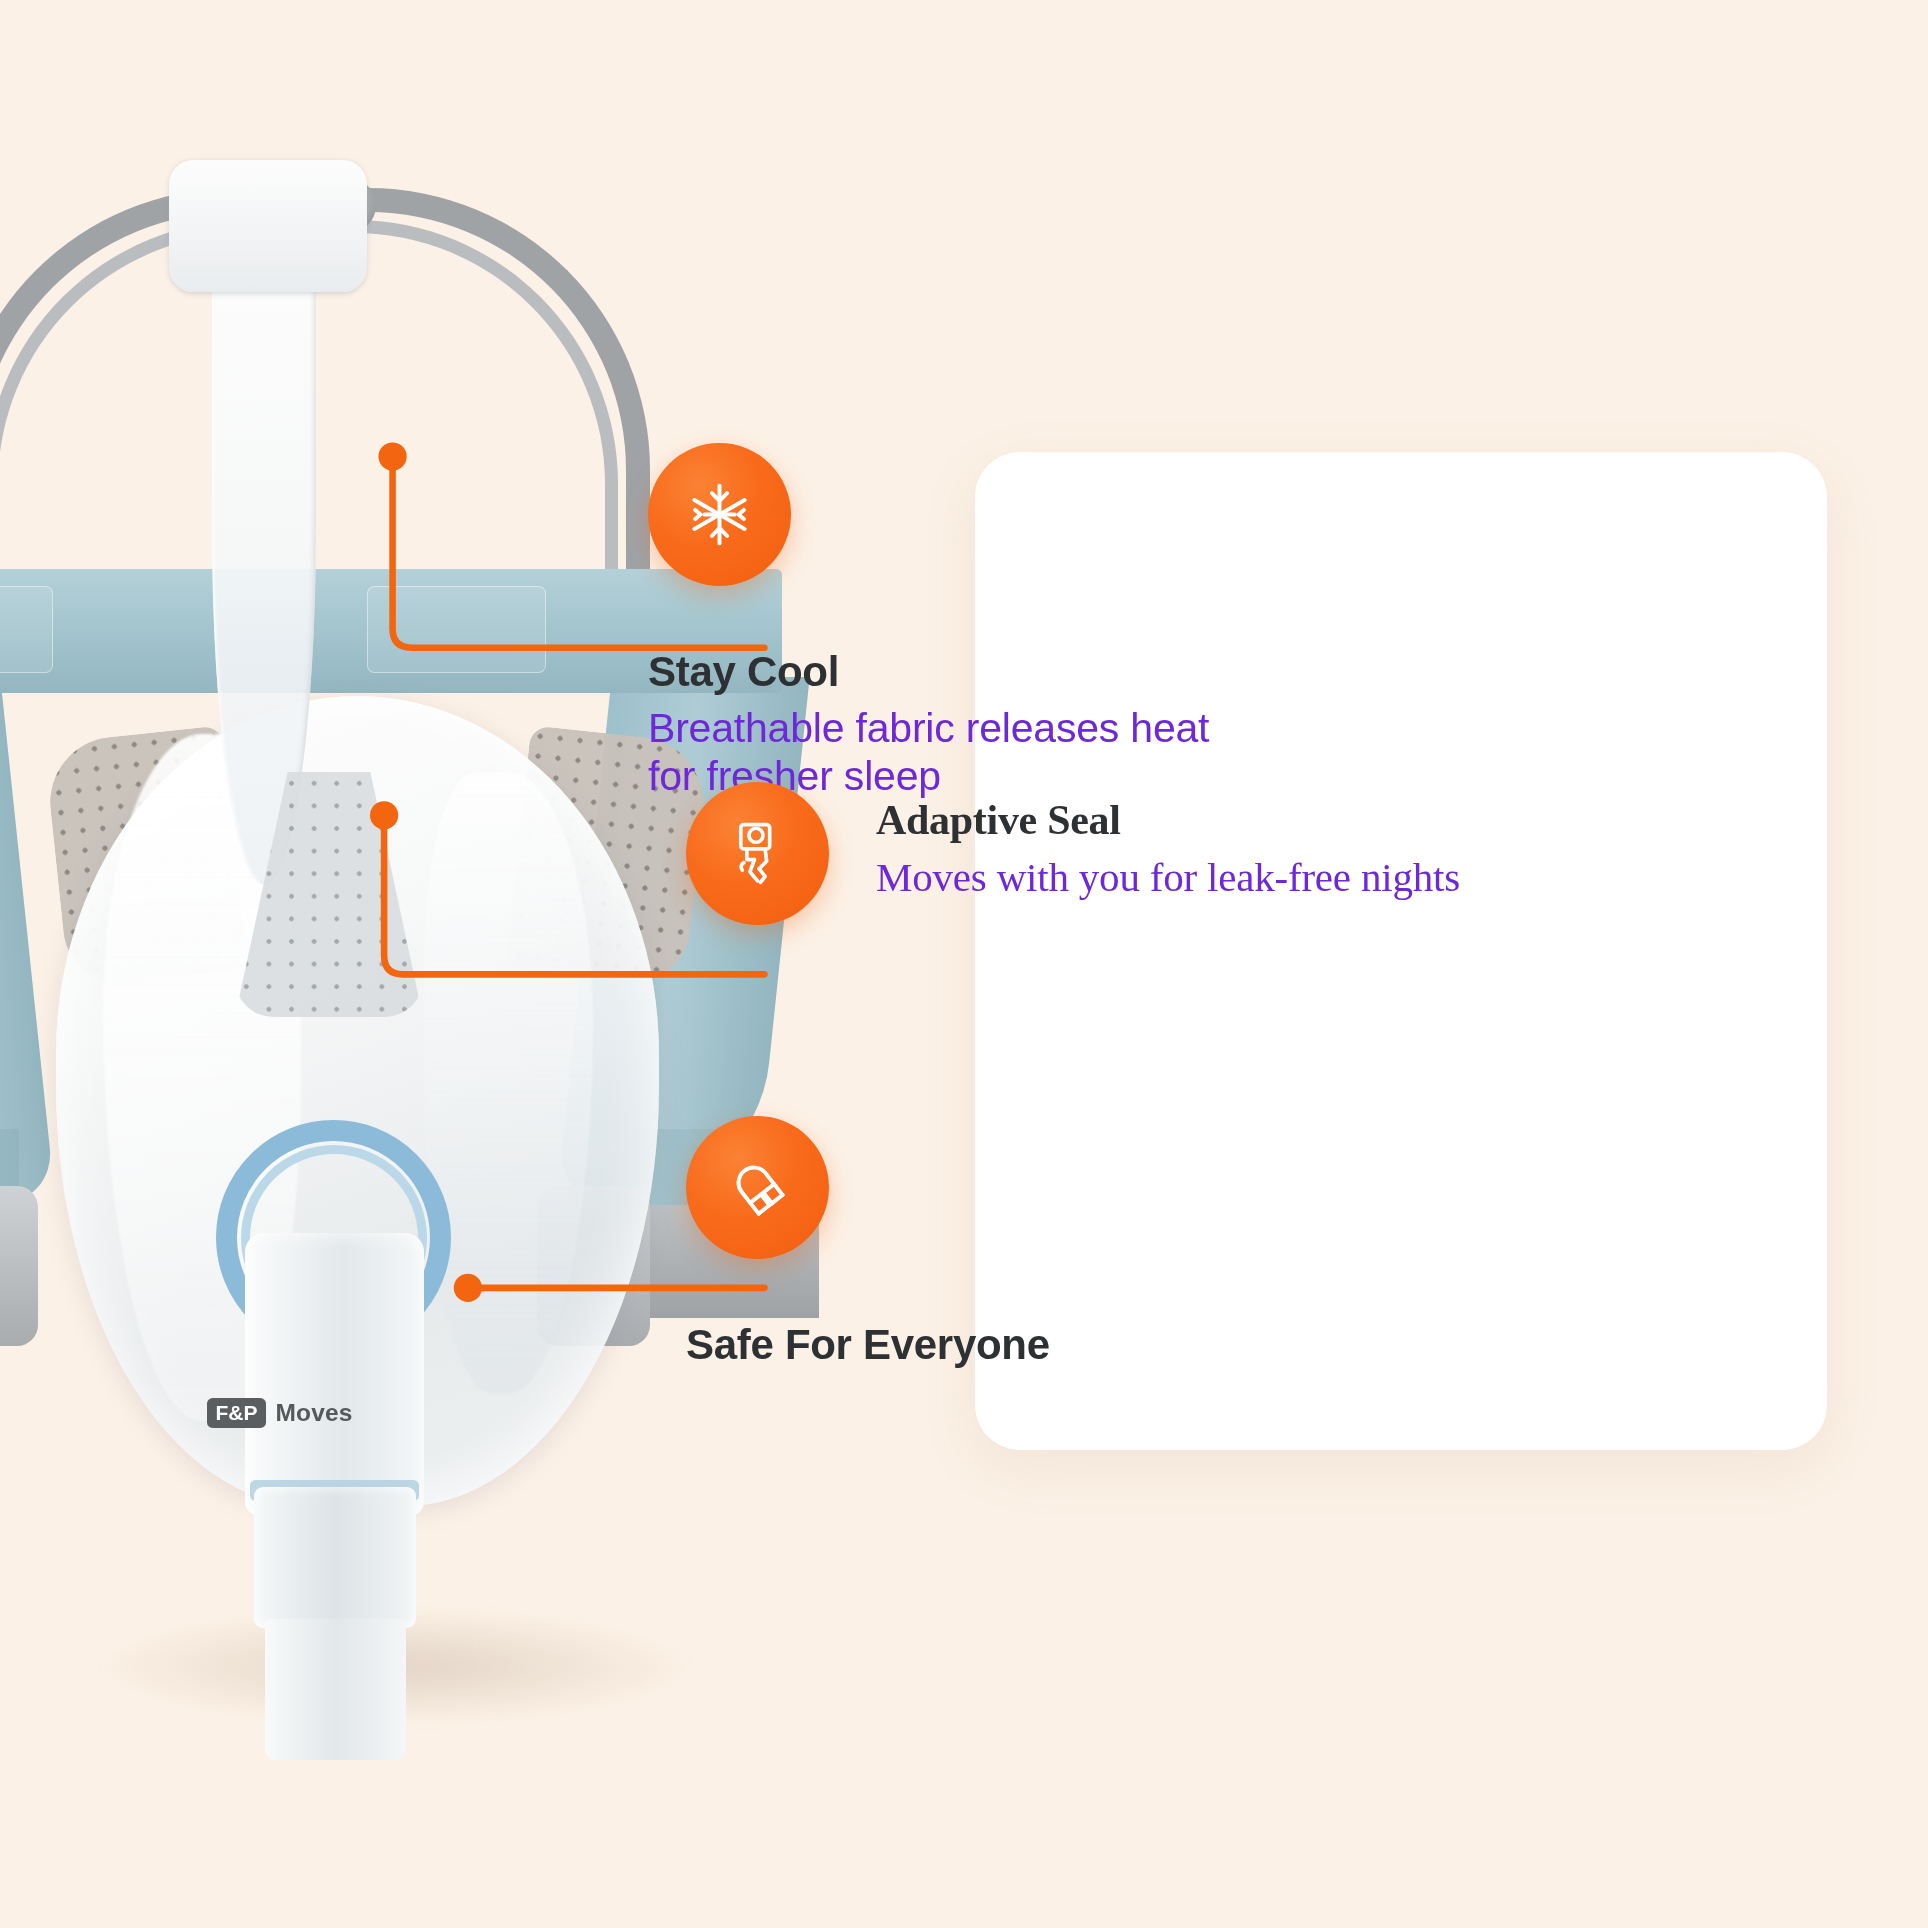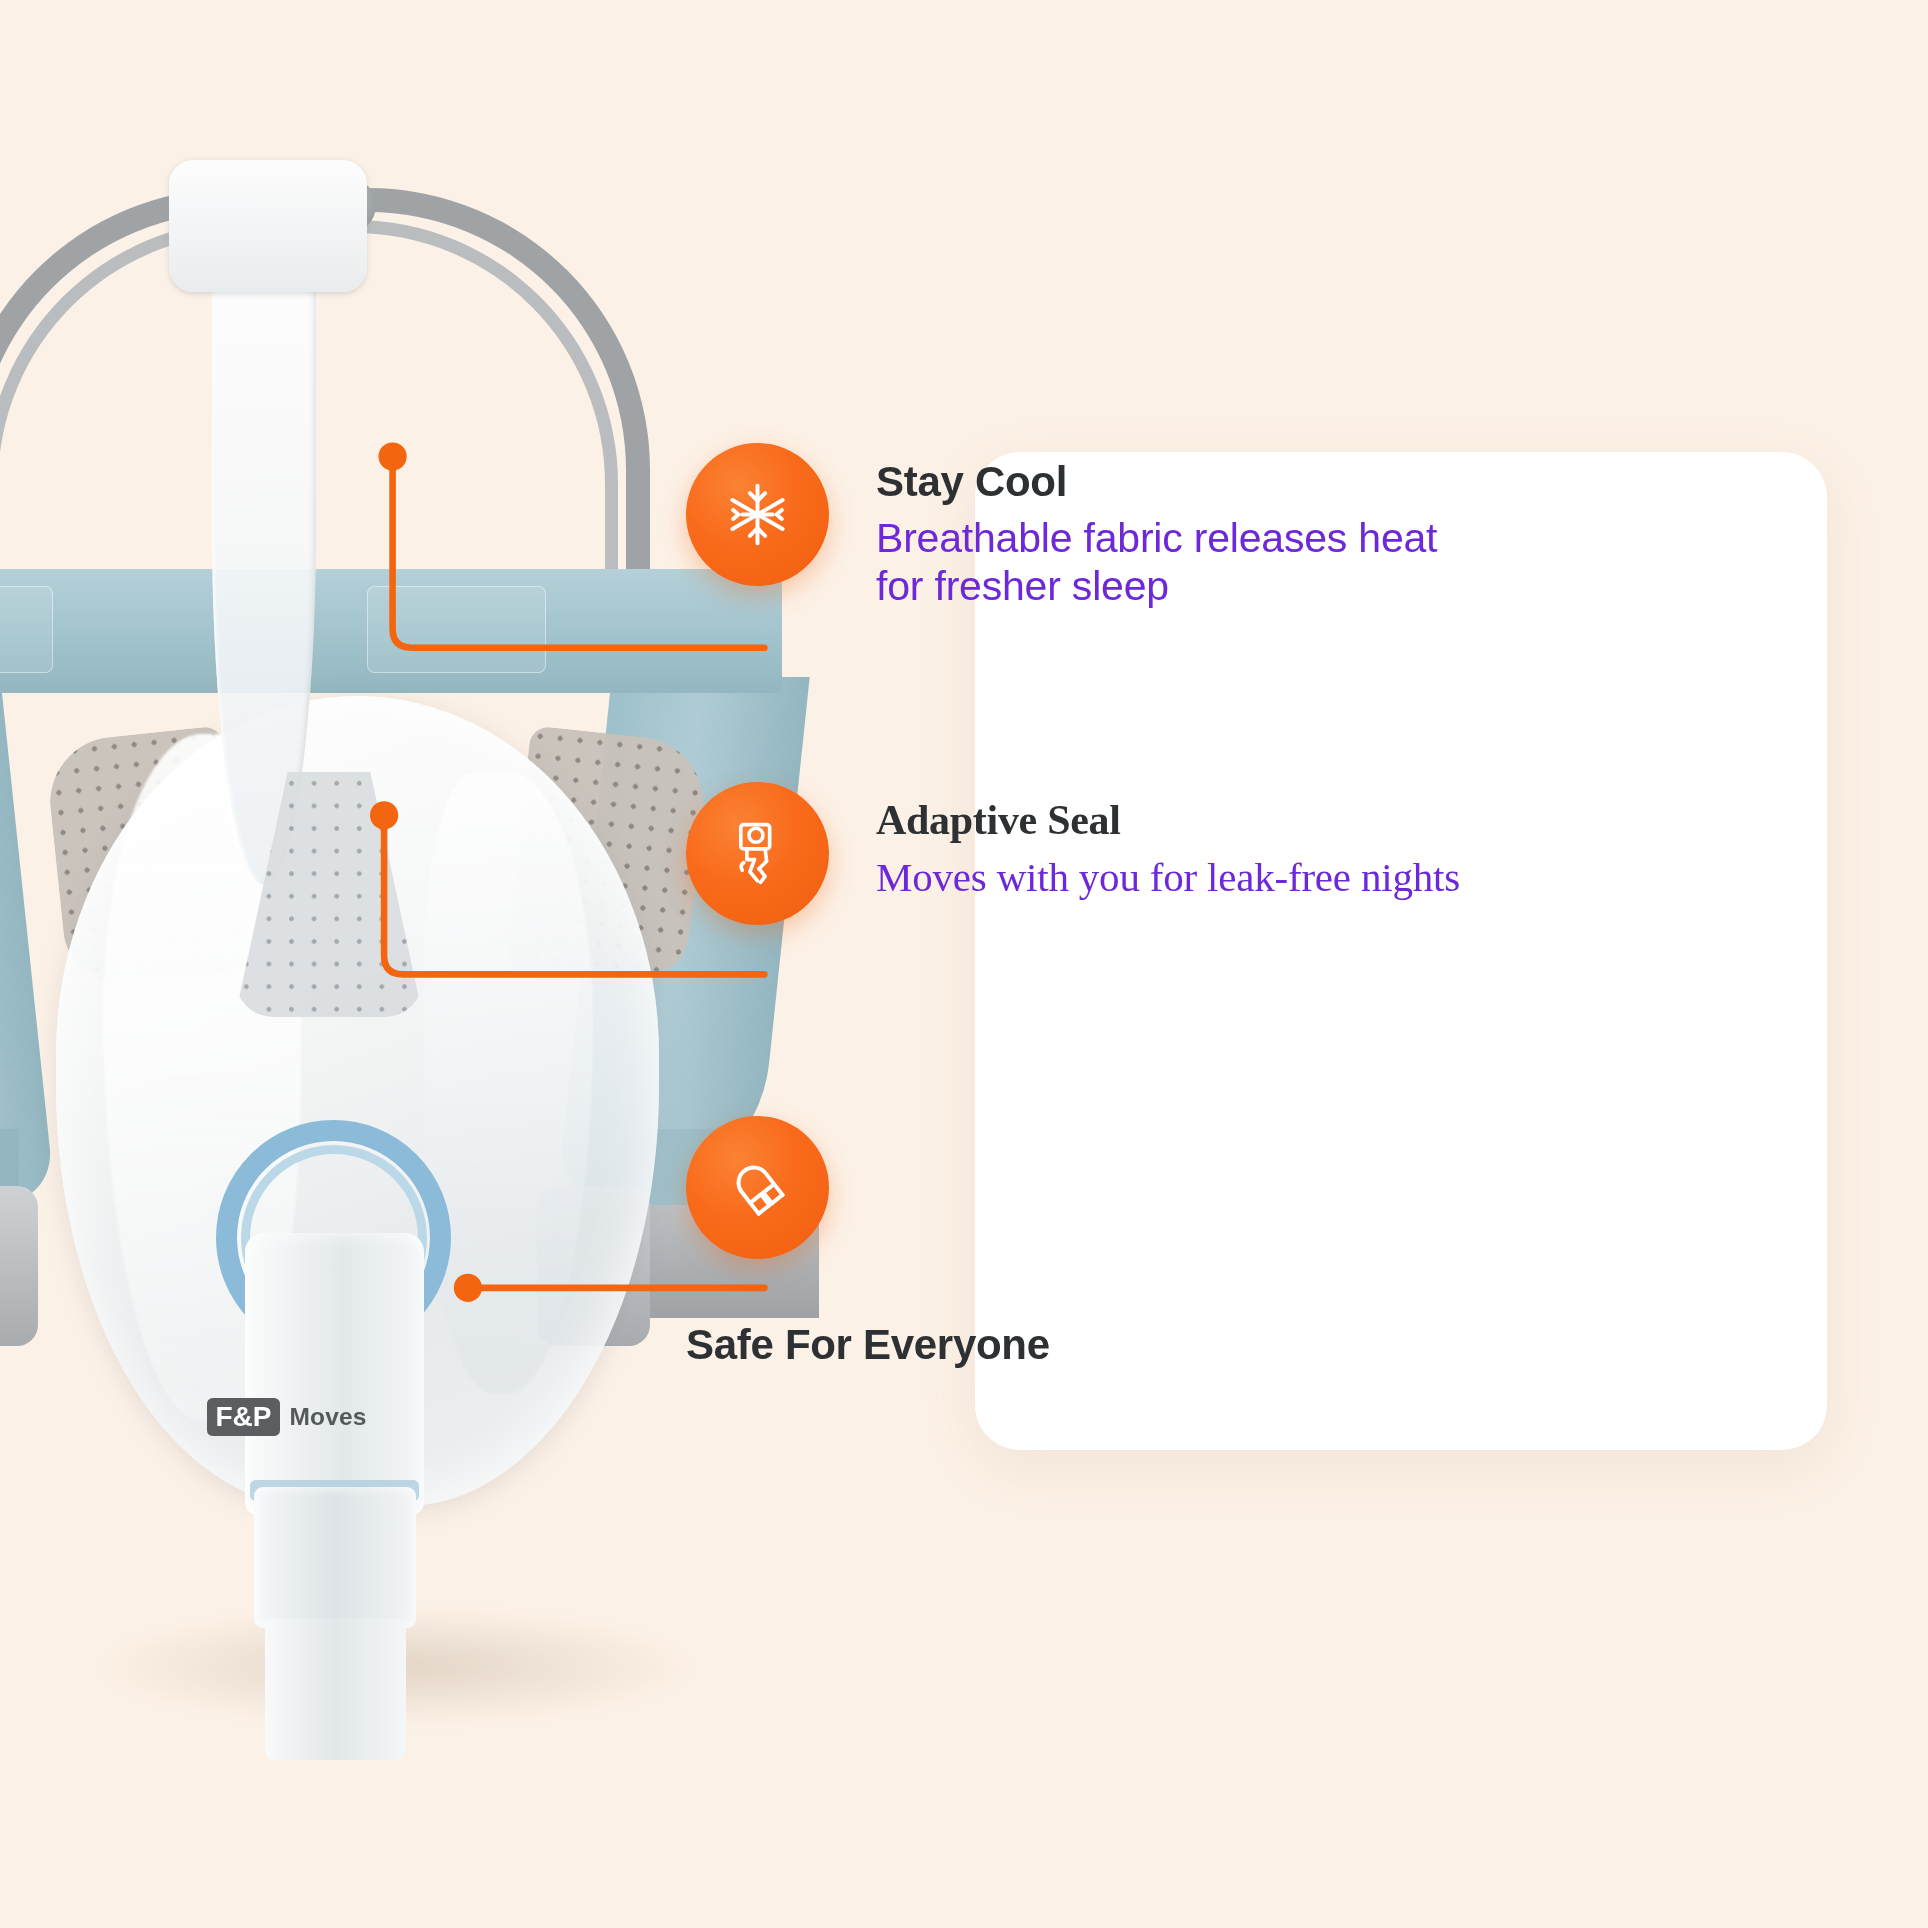--- a/index.html
+++ b/index.html
@@ -179,21 +179,21 @@
     border-radius:7.5px 7.5px 9.4px 9.4px;
   }
   .brand-badge{
     position:absolute; left:273px; top:1229px;
     display:flex; align-items:center; gap:9.4px;
     font-size:24.5px; font-weight:bold; color:#55595C;
     letter-spacing:0.2px;
   }
   .brand-badge .fp{
     background:#5A5E61; color:#fff; padding:2.8px 8.5px; border-radius:5.6px;
-    font-size:28px; letter-spacing:0;
+    font-size:21px; letter-spacing:0;
   }
 
   
   .info-card{
     position:absolute; left:975px; top:452px;
     width:852px; height:998px;
     background:#FFFFFF;
     border-radius:45px;
     box-shadow:0 17px 56px rgba(150,120,95,.10);
   }
@@ -215,21 +215,21 @@
   .feature .txt{ padding-top:15px; }
   .feature h3{
     font-size:42px; font-weight:bold; color:#2E3133;
     line-height:1.12; margin-bottom:8.5px; letter-spacing:-0.3px;
   }
   .feature p{
     font-size:41px; color:#6d28d9; line-height:1.18;
     font-weight:400; letter-spacing:-0.2px; max-width:603px;
   }
 
-  #feature-0{ left:686px; top:443px; }
+  #feature-0{ left:648px; top:443px;flex-direction:column; }
   #feature-1{ left:686px; top:782px;font-family:Liberation Serif, serif; }
   #feature-2{ left:686px; top:1116px;flex-direction:column; }
 
   
   .connectors{ position:absolute; inset:0; pointer-events:none; z-index:2; }
 </style>
 </head>
 <body>
 
 <div id="stage">

